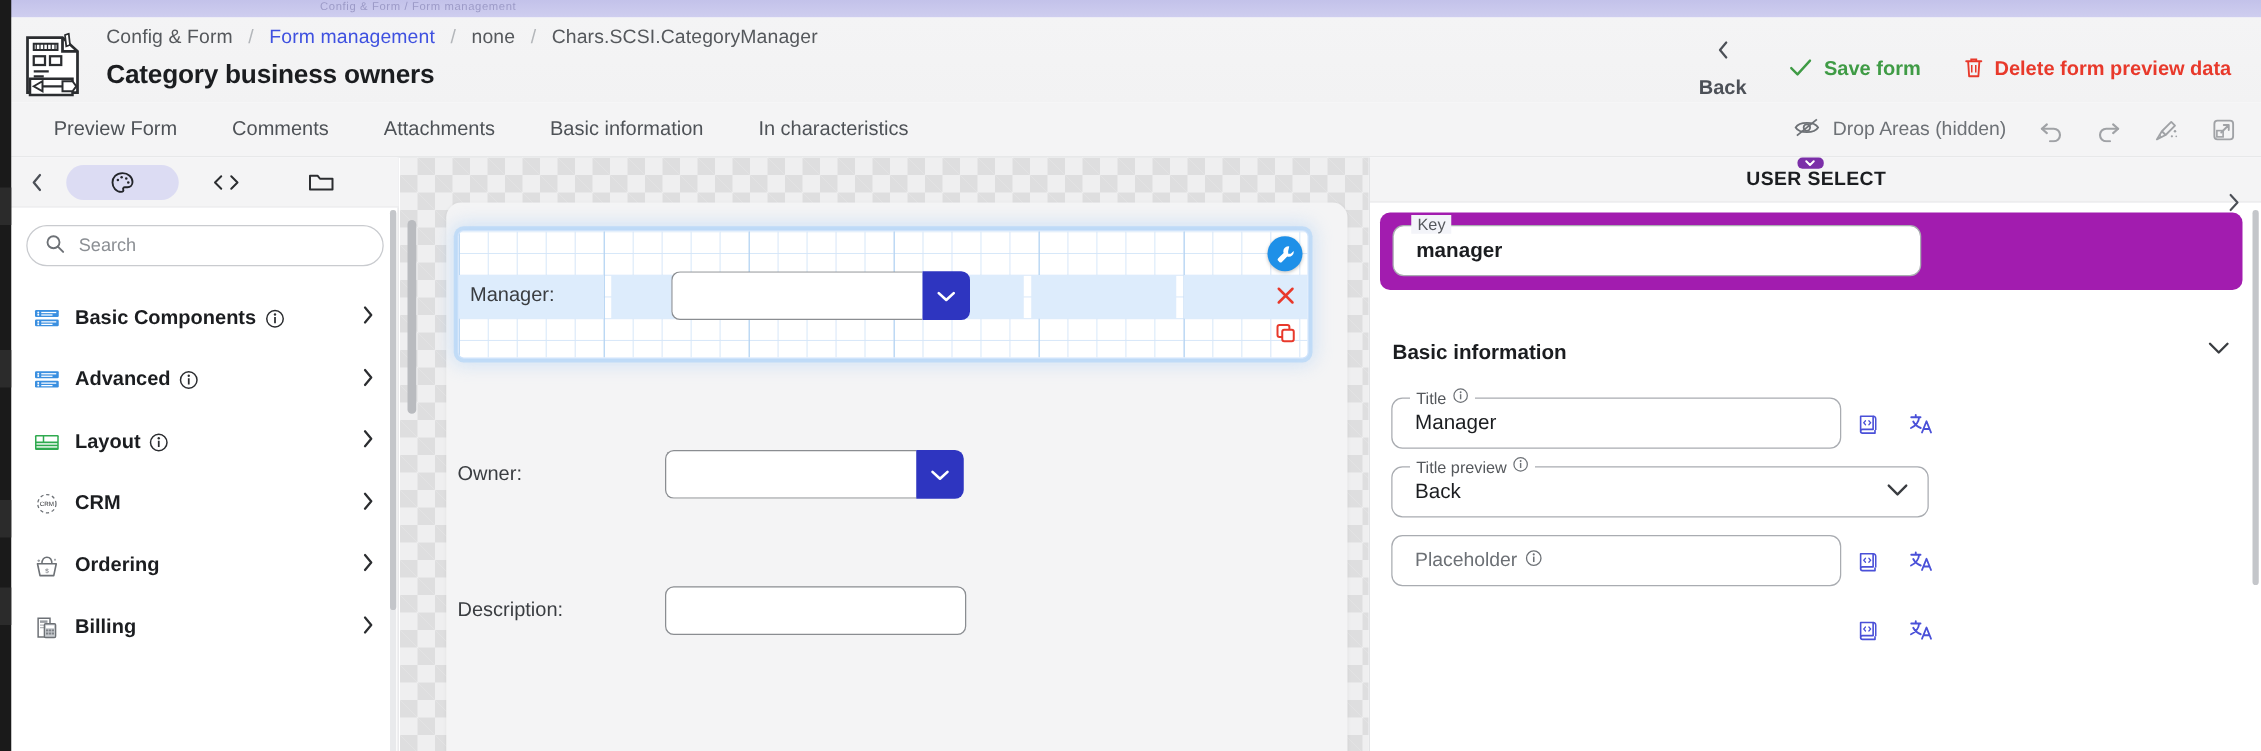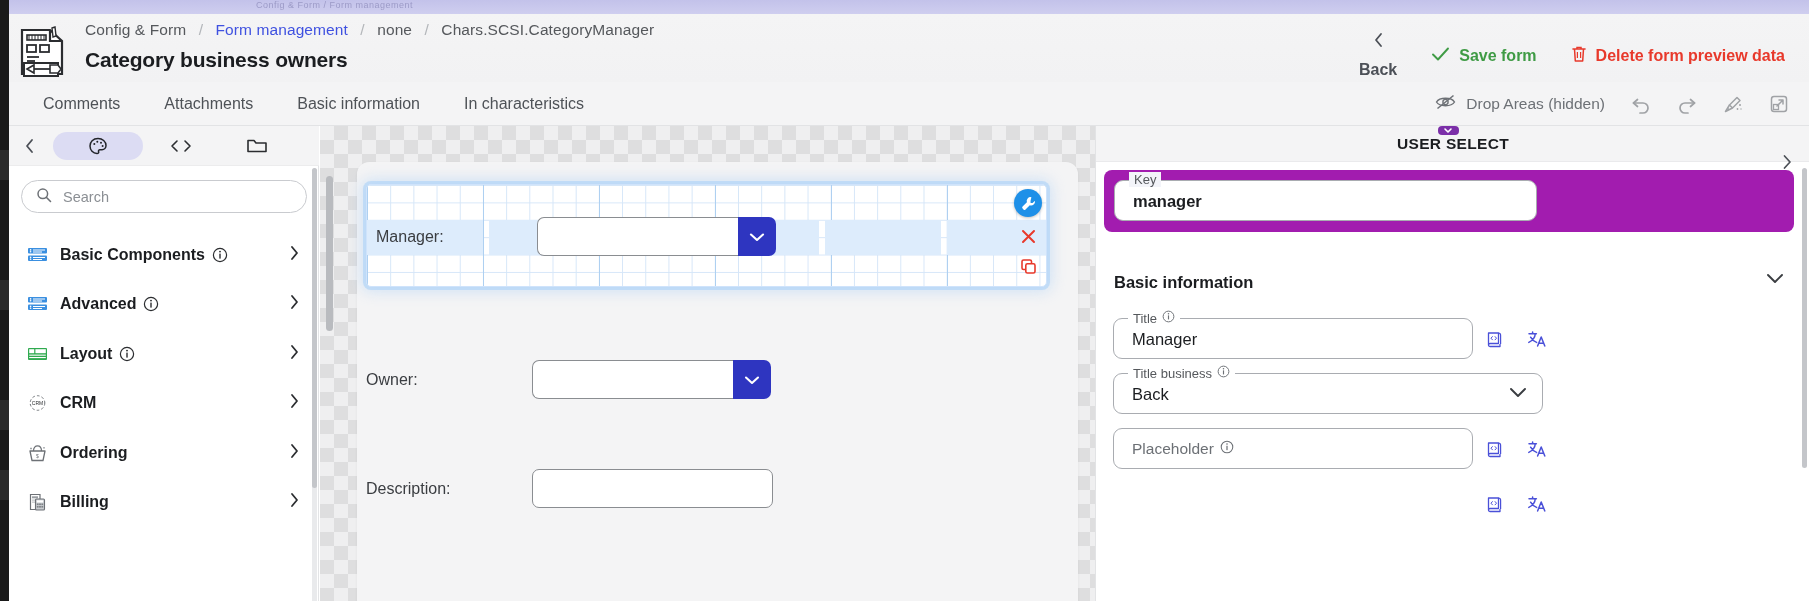--- a/index.html
+++ b/index.html
@@ -326,20 +326,21 @@
             <path d="M6.4 7 V13 M9.6 7 V13" stroke="#e8392b" stroke-width="1.2"></path>
           </svg>
         </span>
         <span>Delete form preview data</span>
       </div>
     </div>
   </div>
 
   <div class="tabbar">
     <div class="tabs">
+      <div class="tab">Preview Form</div>
       <div class="tab">Comments</div>
       <div class="tab">Attachments</div>
       <div class="tab">Basic information</div>
       <div class="tab">In characteristics</div>
     </div>
 
     <div class="tools-right">
       <div class="droplabel">
         <span>
           <svg width="21" height="16" viewBox="0 0 21 16">
@@ -699,21 +700,21 @@
       <span class="si">
         <svg width="20" height="18" viewBox="0 0 20 18">
           <path d="M2 3.8 H9.4 M5.6 2 V3.8 M8.3 3.8 C8 7.6 5.6 10.6 1.8 12.4 M3.6 7.2 C5 9.8 7.3 11.6 9.6 12.4" fill="none" stroke="#4a50d8" stroke-width="1.5" stroke-linecap="round"></path>
           <path d="M10.6 16 L14.2 7 L17.8 16 M11.9 13.2 H16.5" fill="none" stroke="#4a50d8" stroke-width="1.5" stroke-linecap="round" stroke-linejoin="round"></path>
         </svg>
       </span>
     </div>
 
     <div class="field" style="left:17px; top:247px; width:430px; height:41px;">
       <span class="flabel">
-        <span>Title business</span>
+        <span>Title preview</span>
         <span>
           <svg width="13" height="13" viewBox="0 0 16 16">
               <circle cx="8" cy="8" r="6.6" fill="none" stroke="#6d7176" stroke-width="1.2"></circle>
               <circle cx="8" cy="4.6" r=".95" fill="#6d7176"></circle>
               <rect x="7.3" y="6.6" width="1.4" height="5" fill="#6d7176"></rect>
             </svg>
         </span>
       </span>
       <span class="fval">Back</span>
       <span class="fchev">

